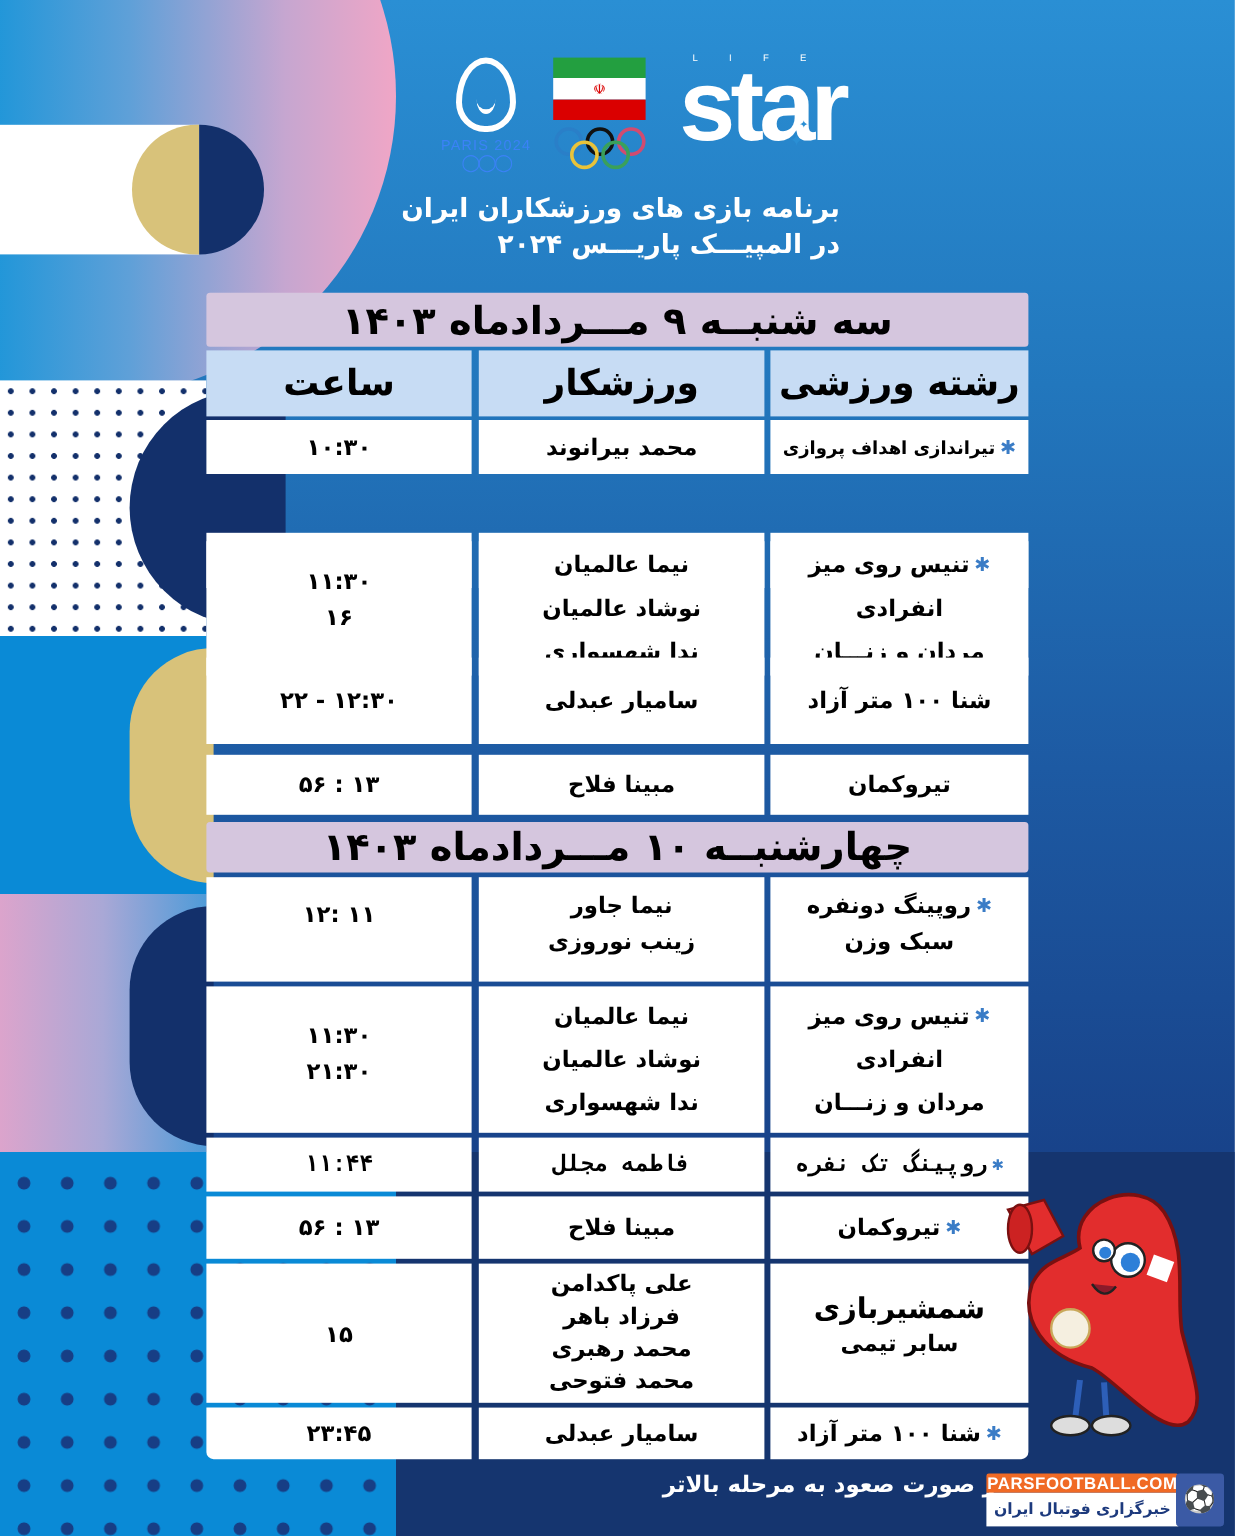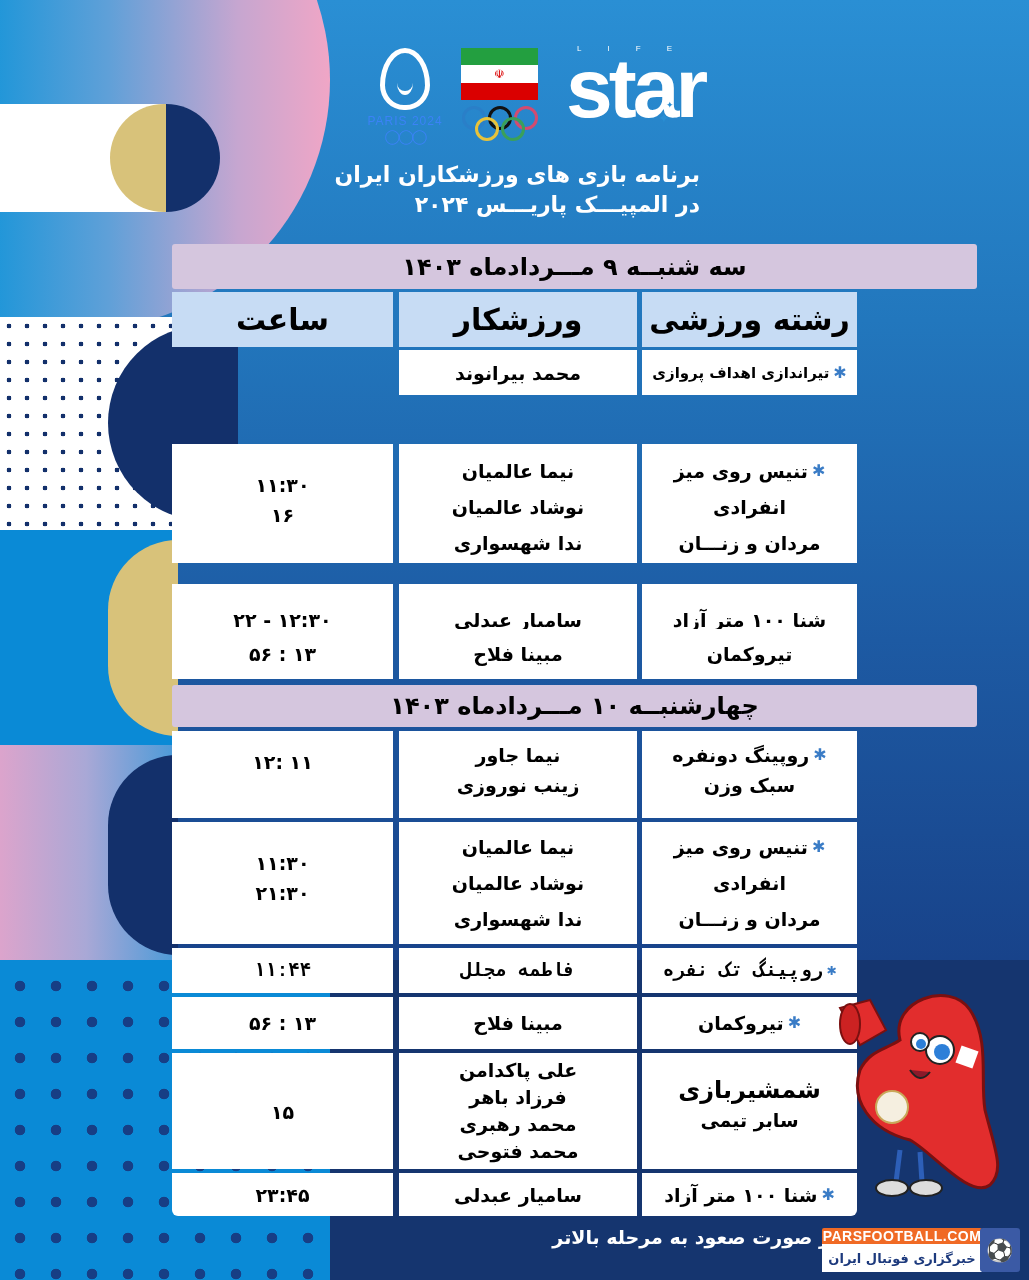--- a/index.html
+++ b/index.html
@@ -84,23 +84,23 @@
   .sparkle { position: absolute; color: #2a8fd4; font-size: 14px; }
 
   .title {
     left: 330px; top: 160px; width: 370px; text-align: right; direction: rtl;
     color: #fff; font-weight: bold; font-size: 22px; line-height: 30px;
   }
 
   
   .table { left: 172px; top: 244px; width: 685px; }
   .day-header {
-    position: absolute; left: 0; width: 805px;
+    position: absolute; left: 0; width: 685px;
     background: #d5c6de; color: #000; font-weight: bold;
-    font-size: 24px; text-align: center; direction: rtl;
+    font-size: 32px; text-align: center; direction: rtl;
     display: flex; align-items: center; justify-content: center;
     border-radius: 3px;
   }
   .row { position: absolute; left: 0; width: 685px; }
   .cell {
     position: absolute; top: 0; bottom: 0;
     background: #ffffff; color: #000; font-weight: bold;
     display: flex; align-items: center; justify-content: center;
     text-align: center; direction: rtl;
     font-size: 19px; line-height: 30px;
@@ -198,20 +198,23 @@
 
   <div class="day-header" style="top:0;height:45px;">سه شنبــه ۹ مـــردادماه ۱۴۰۳</div>
 
   <div class="row" style="top:48px;height:55px;">
     <div class="cell head c-time">ساعت</div>
     <div class="cell head c-ath">ورزشکار</div>
     <div class="cell head c-sport">رشته ورزشی</div>
   </div>
 
   <div class="row" style="top:106px;height:45px;">
+    <div class="cell c-time">
+        <span>۱۰:۳۰</span>
+      </div>
     <div class="cell c-ath">
         <span>محمد بیرانوند</span>
       </div>
     <div class="cell c-sport">
       <span class="sport-first">
           <span class="asterisk">✱</span>
           <span class="small-text">تیراندازی اهداف پروازی</span>
         </span>
     </div>
   </div>
@@ -250,21 +253,21 @@
         <span class="sport-first">
             <span class="asterisk">✱</span>
             <span>تنیس روی میز</span>
           </span>
         <span>انفرادی</span>
         <span>مردان و زنـــان</span>
       </div>
     </div>
   </div>
 
-  <div class="row" style="top:340px;height:72px;">
+  <div class="row" style="top:304px;height:72px;">
     <div class="cell c-time">
         <span>۱۲:۳۰ - ۲۲</span>
       </div>
     <div class="cell c-ath">
         <span>سامیار عبدلی</span>
       </div>
     <div class="cell c-sport">
         <span>شنا ۱۰۰ متر آزاد</span>
       </div>
   </div>

